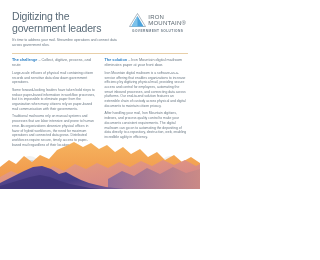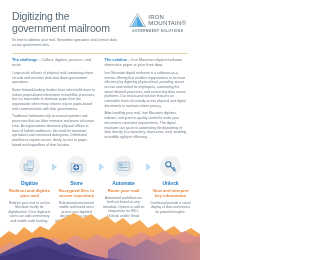--- a/index.html
+++ b/index.html
@@ -1,21 +1,21 @@
 <!DOCTYPE html>
 <html><head>
 <meta charset="utf-8">
 <style>
   html,body{margin:0;padding:0;}
   body{
     width:200px;height:260px;overflow:hidden;background:#ffffff;
     font-family:"Liberation Sans",sans-serif;
     -webkit-font-smoothing:antialiased;
   }
-  .page{position:relative;width:200px;height:260px;background:#fff;overflow:hidden;}
+  .page{position:relative;width:200px;height:189px;background:#fff;overflow:hidden;}
 
   
   .header{padding:11px 12px 0 12px;display:flex;justify-content:space-between;align-items:flex-start;}
   .head-left{width:118px;}
   .title{
     font-size:10.5px;line-height:11.5px;color:#5a6b78;font-weight:400;
     letter-spacing:-0.2px;margin:0;
   }
   .title .l2{display:block;}
   .subtitle{
@@ -59,21 +59,21 @@
 </style>
 </head>
 <body>
 
 <div class="page">
 
   <div class="header">
     <div class="head-left">
       <div class="title">
         <span>Digitizing the</span>
-        <span class="l2">government mailroom</span>
+        <span class="l2">government leaders</span>
       </div>
       <div class="subtitle">It's time to address your mail. Streamline operations and connect data across government silos.</div>
     </div>
 
     <div class="logo">
       <div class="logo-top">
         <span class="logo-mark">
           <svg width="17" height="14" viewBox="0 0 17 14">
             <polygon points="8.5,0.5 16.5,13.5 0.5,13.5" fill="#ffffff" stroke="#8a99a6" stroke-width="0.7"></polygon>
             <polygon points="8.5,3 14.6,13.5 2.4,13.5" fill="#4aa3dd"></polygon>

